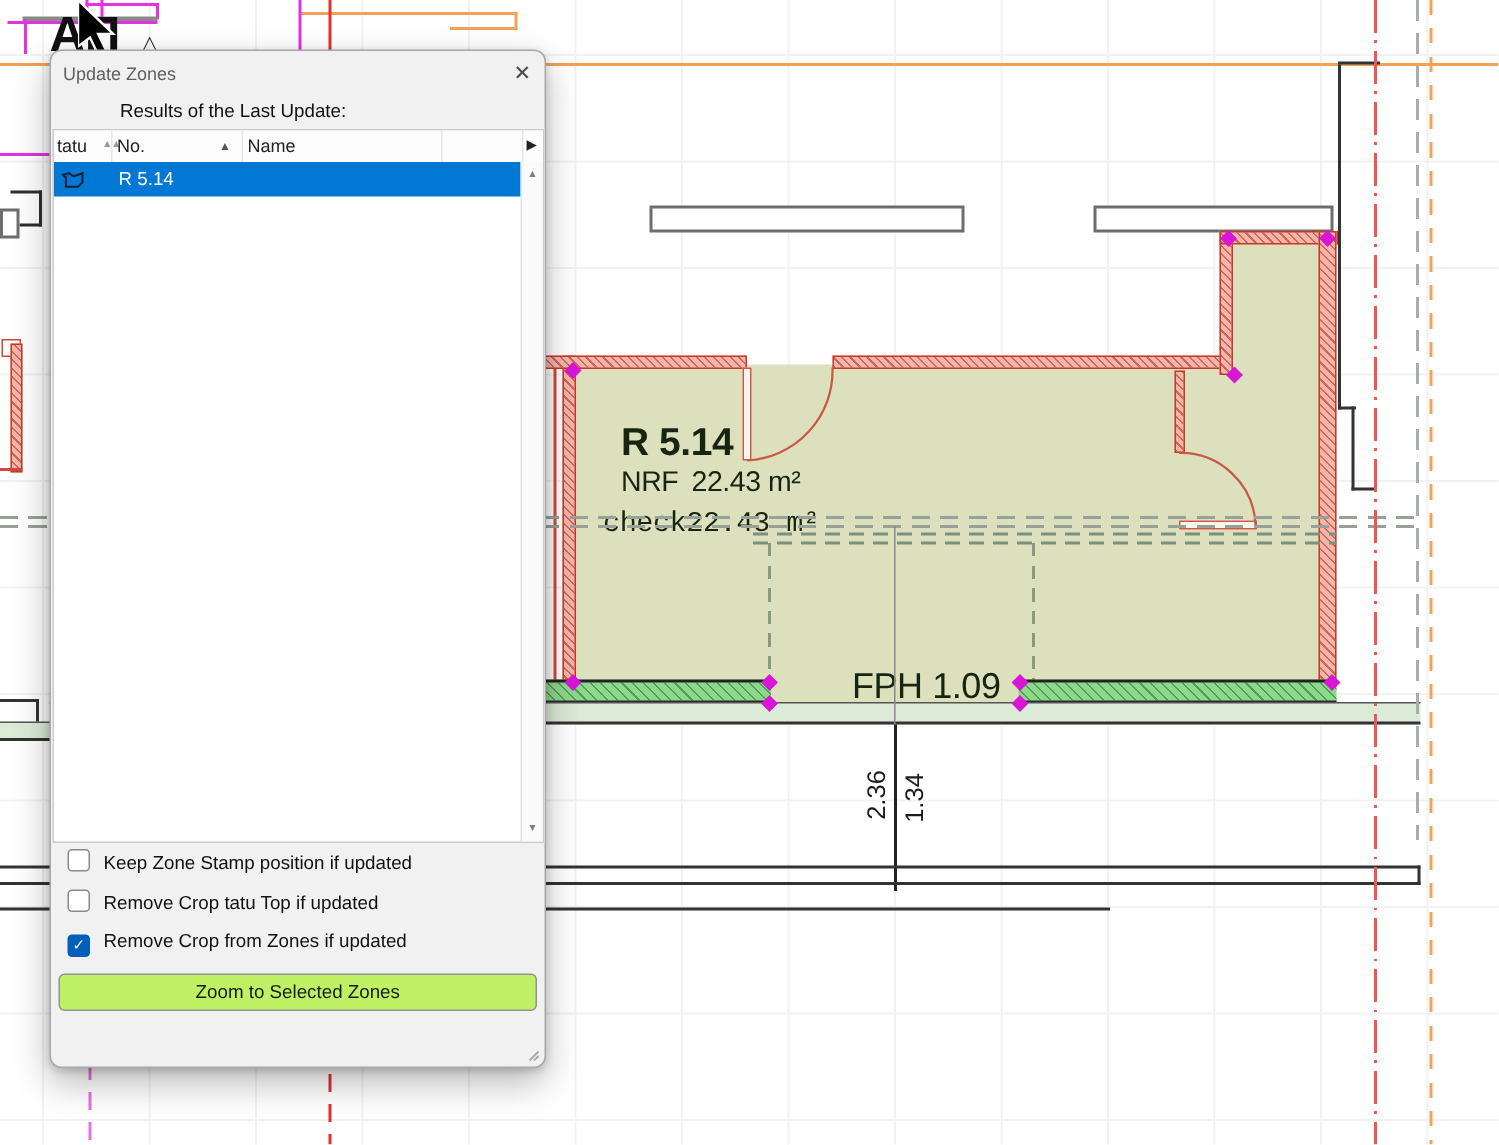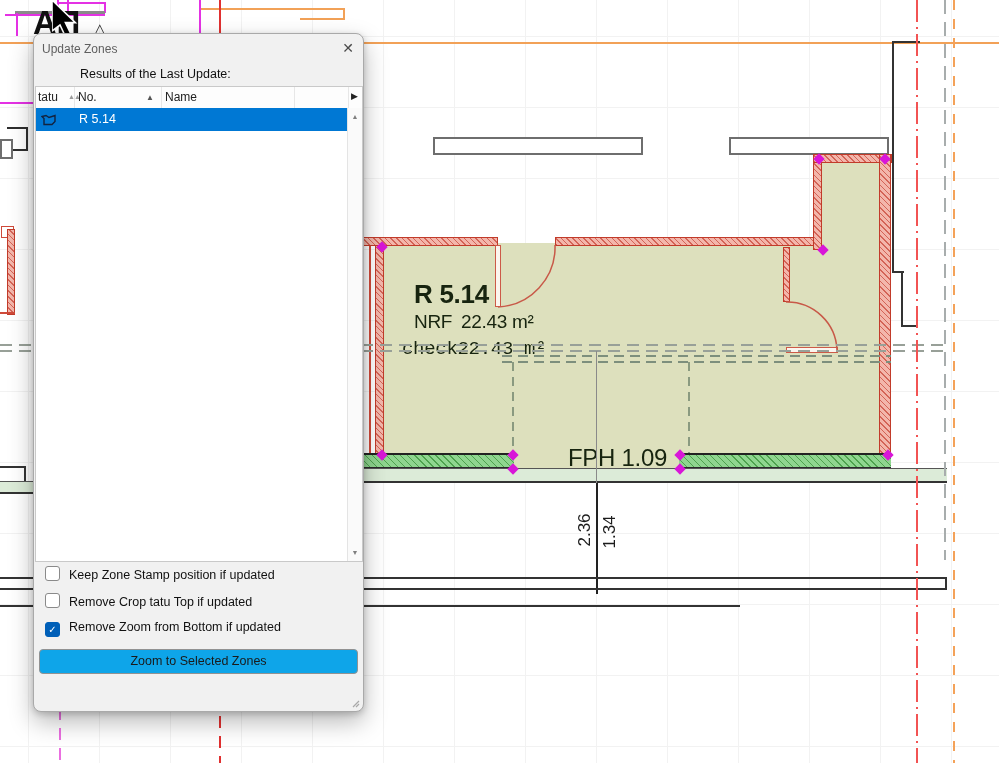--- a/index.html
+++ b/index.html
@@ -37,21 +37,21 @@
   .lhdr{left:0;top:0;width:100%;height:21px;background:#fdfdfd;border-bottom:1px solid #dcdcdc;font-size:12px;color:#222;}
   .colsep{top:0;width:1px;height:21px;background:#e7e7e7;}
   .sortmini{font-size:7px;color:#9a9a9a;letter-spacing:-1px;}
   .sel-row{left:0;top:21px;width:312px;height:23px;background:#0078d4;color:#fff;}
   .sbar{right:0;top:21px;width:14px;bottom:0;background:#fafafa;border-left:1px solid #e4e4e4;}
   .sarrow{left:0;width:100%;text-align:center;font-size:7px;color:#7f7f7f;}
   .cbrow{left:11px;height:16px;font-size:12.5px;color:#111;white-space:nowrap;}
   .cbox{width:13px;height:13px;border:1px solid #8a8a8a;border-radius:3px;background:#fff;display:inline-block;vertical-align:-2px;}
   .cbox.checked{background:#005fb8;border-color:#005fb8;color:#fff;text-align:center;font-size:10px;line-height:13px;}
   .cblabel{margin-left:9px;}
-  .dbtn{left:5px;width:317px;height:23px;background:#0ea5e9;border:1px solid #929292;border-radius:4px;
+  .dbtn{left:5px;width:317px;height:23px;background:#bef264;border:1px solid #929292;border-radius:4px;
     font-size:12.5px;color:#1a1a1a;text-align:center;line-height:23px;}
   .grip{right:3px;bottom:3px;width:9px;height:9px;}
 </style>
 </head>
 <body>
 
 <div id="stage">
 
   <div>
 
@@ -196,21 +196,21 @@
       </div>
     </div>
 
     <div class="abs cbrow" style="top:532px;">
       <span class="cbox"></span><span class="cblabel">Keep Zone Stamp position if updated</span>
     </div>
     <div class="abs cbrow" style="top:559px;">
       <span class="cbox"></span><span class="cblabel">Remove Crop tatu Top if updated</span>
     </div>
     <div class="abs cbrow" style="top:586px;">
-      <span class="cbox checked">✓</span><span class="cblabel">Remove Zoom from Bottom if updated</span>
+      <span class="cbox checked">✓</span><span class="cblabel">Remove Crop from Zones if updated</span>
     </div>
 
     <div class="abs dbtn" style="top:615px;">Zoom to Selected Zones</div>
 
     <svg class="abs grip" viewBox="0 0 9 9">
       <path d="M8 2 L2 8 M8 5 L5 8" stroke="#a8a8a8" stroke-width="1.2"></path>
     </svg>
   </div>
 </div>
 

